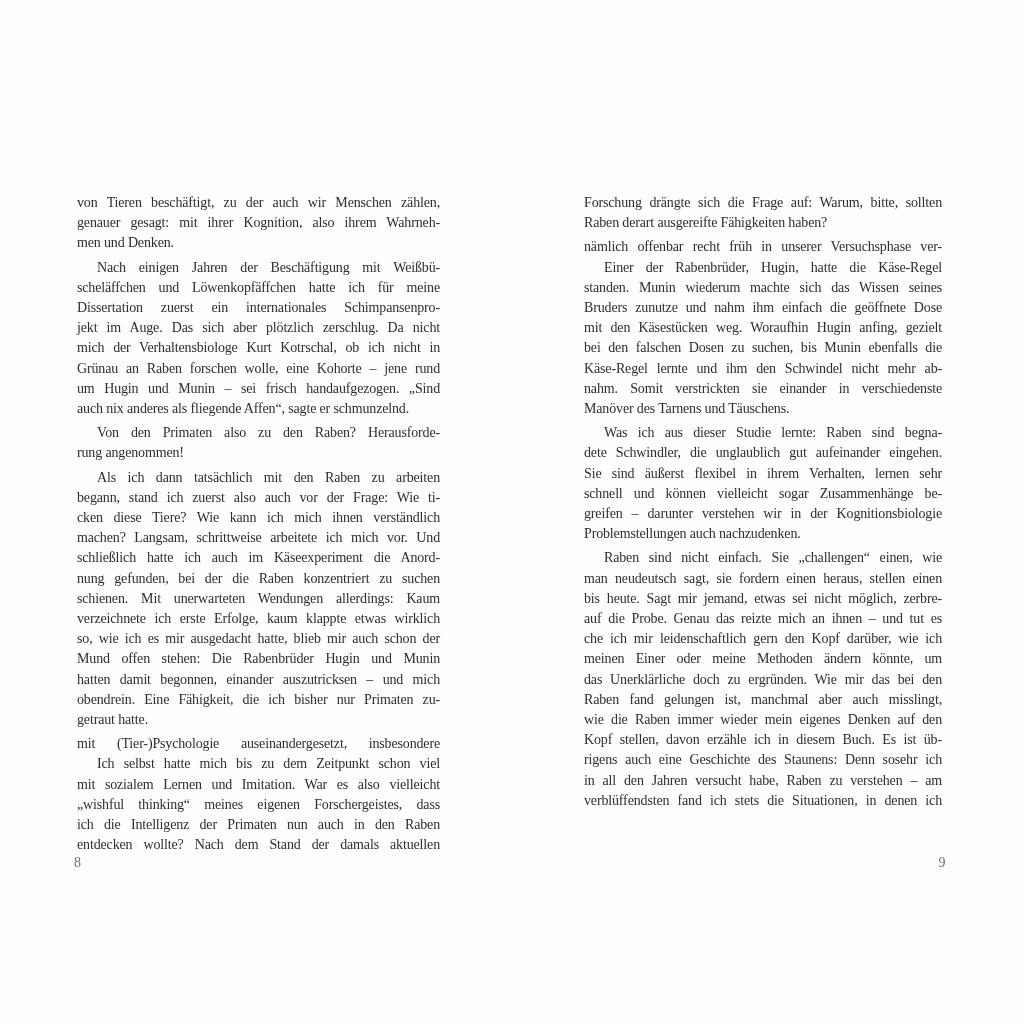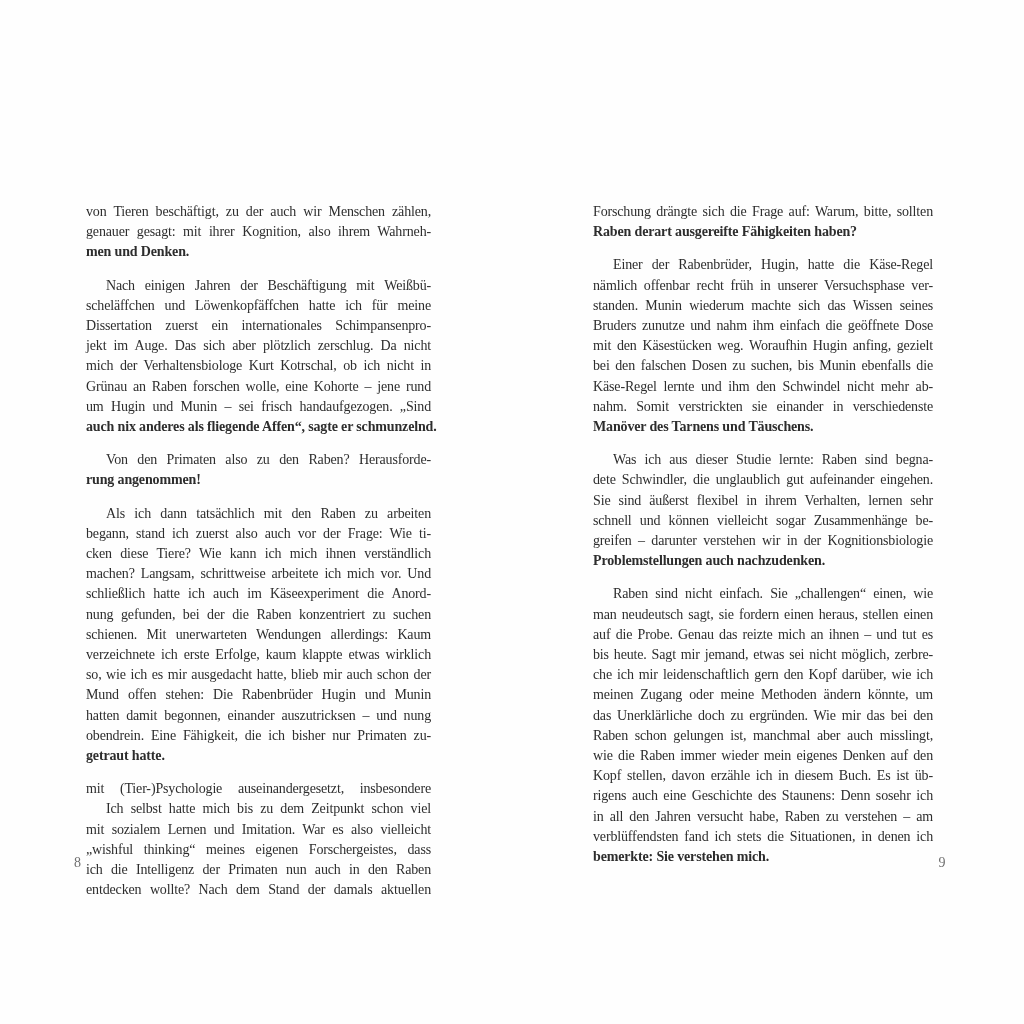--- a/index.html
+++ b/index.html
@@ -18,30 +18,29 @@
   }
   .text-col {
     position: absolute;
     top: 189px;
     font-size: 14px;
     line-height: 20.2px;
     letter-spacing: -0.15px;
   }
   #left-col  { left: 73px;  width: 371px; }
   #right-col { left: 580px; width: 366px; }
-  .paragraph { margin: 13px; padding: 0; }
+  .paragraph { margin: 4px; padding: 0; }
   .line {
     white-space: nowrap;
     text-align: justify;
     text-align-last: justify;
   }
   .line.last {
     text-align: right;
     text-align-last: left;
-    font-weight: bold;
   }
   .line.indent { text-indent: 20px; }
   .page-num {
     position: absolute;
     top: 855px;
     font-size: 14px;
     color: #6f6f6f;
     letter-spacing: 0.5px;
   }
   #pn-left  { left: 74px; }
@@ -75,69 +74,68 @@
         <div class="line indent">Als ich dann tatsächlich mit den Raben zu arbeiten</div>
         <div class="line">begann, stand ich zuerst also auch vor der Frage: Wie ti-</div>
         <div class="line">cken diese Tiere? Wie kann ich mich ihnen verständlich</div>
         <div class="line">machen? Langsam, schrittweise arbeitete ich mich vor. Und</div>
         <div class="line">schließlich hatte ich auch im Käseexperiment die Anord-</div>
         <div class="line">nung gefunden, bei der die Raben konzentriert zu suchen</div>
         <div class="line">schienen. Mit unerwarteten Wendungen allerdings: Kaum</div>
         <div class="line">verzeichnete ich erste Erfolge, kaum klappte etwas wirklich</div>
         <div class="line">so, wie ich es mir ausgedacht hatte, blieb mir auch schon der</div>
         <div class="line">Mund offen stehen: Die Rabenbrüder Hugin und Munin</div>
-        <div class="line">hatten damit begonnen, einander auszutricksen – und nung</div>
+        <div class="line">hatten damit begonnen, einander auszutricksen – und mich</div>
         <div class="line">obendrein. Eine Fähigkeit, die ich bisher nur Primaten zu-</div>
         <div class="line last">getraut hatte.</div>
       </div>
       <div class="paragraph">
         <div class="line">mit (Tier-)Psychologie auseinandergesetzt, insbesondere</div>
         <div class="line indent">Ich selbst hatte mich bis zu dem Zeitpunkt schon viel</div>
         <div class="line">mit sozialem Lernen und Imitation. War es also vielleicht</div>
         <div class="line">„wishful thinking“ meines eigenen Forschergeistes, dass</div>
         <div class="line">ich die Intelligenz der Primaten nun auch in den Raben</div>
         <div class="line">entdecken wollte? Nach dem Stand der damals aktuellen</div>
       </div>
     </div>
   <div class="text-col" id="right-col">
       <div class="paragraph">
         <div class="line">Forschung drängte sich die Frage auf: Warum, bitte, sollten</div>
         <div class="line last">Raben derart ausgereifte Fähigkeiten haben?</div>
       </div>
       <div class="paragraph">
+        <div class="line">nämlich offenbar recht früh in unserer Versuchsphase ver-</div>
         <div class="line indent">Einer der Rabenbrüder, Hugin, hatte die Käse-Regel</div>
-        <div class="line">nämlich offenbar recht früh in unserer Versuchsphase ver-</div>
         <div class="line">standen. Munin wiederum machte sich das Wissen seines</div>
         <div class="line">Bruders zunutze und nahm ihm einfach die geöffnete Dose</div>
         <div class="line">mit den Käsestücken weg. Woraufhin Hugin anfing, gezielt</div>
         <div class="line">bei den falschen Dosen zu suchen, bis Munin ebenfalls die</div>
         <div class="line">Käse-Regel lernte und ihm den Schwindel nicht mehr ab-</div>
         <div class="line">nahm. Somit verstrickten sie einander in verschiedenste</div>
         <div class="line last">Manöver des Tarnens und Täuschens.</div>
       </div>
       <div class="paragraph">
         <div class="line indent">Was ich aus dieser Studie lernte: Raben sind begna-</div>
         <div class="line">dete Schwindler, die unglaublich gut aufeinander eingehen.</div>
         <div class="line">Sie sind äußerst flexibel in ihrem Verhalten, lernen sehr</div>
         <div class="line">schnell und können vielleicht sogar Zusammenhänge be-</div>
         <div class="line">greifen – darunter verstehen wir in der Kognitionsbiologie</div>
         <div class="line last">Problemstellungen auch nachzudenken.</div>
       </div>
       <div class="paragraph">
         <div class="line indent">Raben sind nicht einfach. Sie „challengen“ einen, wie</div>
         <div class="line">man neudeutsch sagt, sie fordern einen heraus, stellen einen</div>
+        <div class="line">bis heute. Sagt mir jemand, etwas sei nicht möglich, zerbre-</div>
         <div class="line">auf die Probe. Genau das reizte mich an ihnen – und tut es</div>
-        <div class="line">bis heute. Sagt mir jemand, etwas sei nicht möglich, zerbre-</div>
         <div class="line">che ich mir leidenschaftlich gern den Kopf darüber, wie ich</div>
-        <div class="line">meinen Zugang oder meine Methoden ändern könnte, um</div>
+        <div class="line">meinen Einer oder meine Methoden ändern könnte, um</div>
         <div class="line">das Unerklärliche doch zu ergründen. Wie mir das bei den</div>
-        <div class="line">Raben schon gelungen ist, manchmal aber auch misslingt,</div>
+        <div class="line">Raben fand gelungen ist, manchmal aber auch misslingt,</div>
         <div class="line">wie die Raben immer wieder mein eigenes Denken auf den</div>
         <div class="line">Kopf stellen, davon erzähle ich in diesem Buch. Es ist üb-</div>
         <div class="line">rigens auch eine Geschichte des Staunens: Denn sosehr ich</div>
         <div class="line">in all den Jahren versucht habe, Raben zu verstehen – am</div>
         <div class="line">verblüffendsten fand ich stets die Situationen, in denen ich</div>
-        <div class="line last">bemerkte: Sie verstehen mich.</div>
       </div>
     </div>
   <div class="page-num" id="pn-left">8</div>
   <div class="page-num" id="pn-right">9</div>
 </div>
 
 </body></html>

